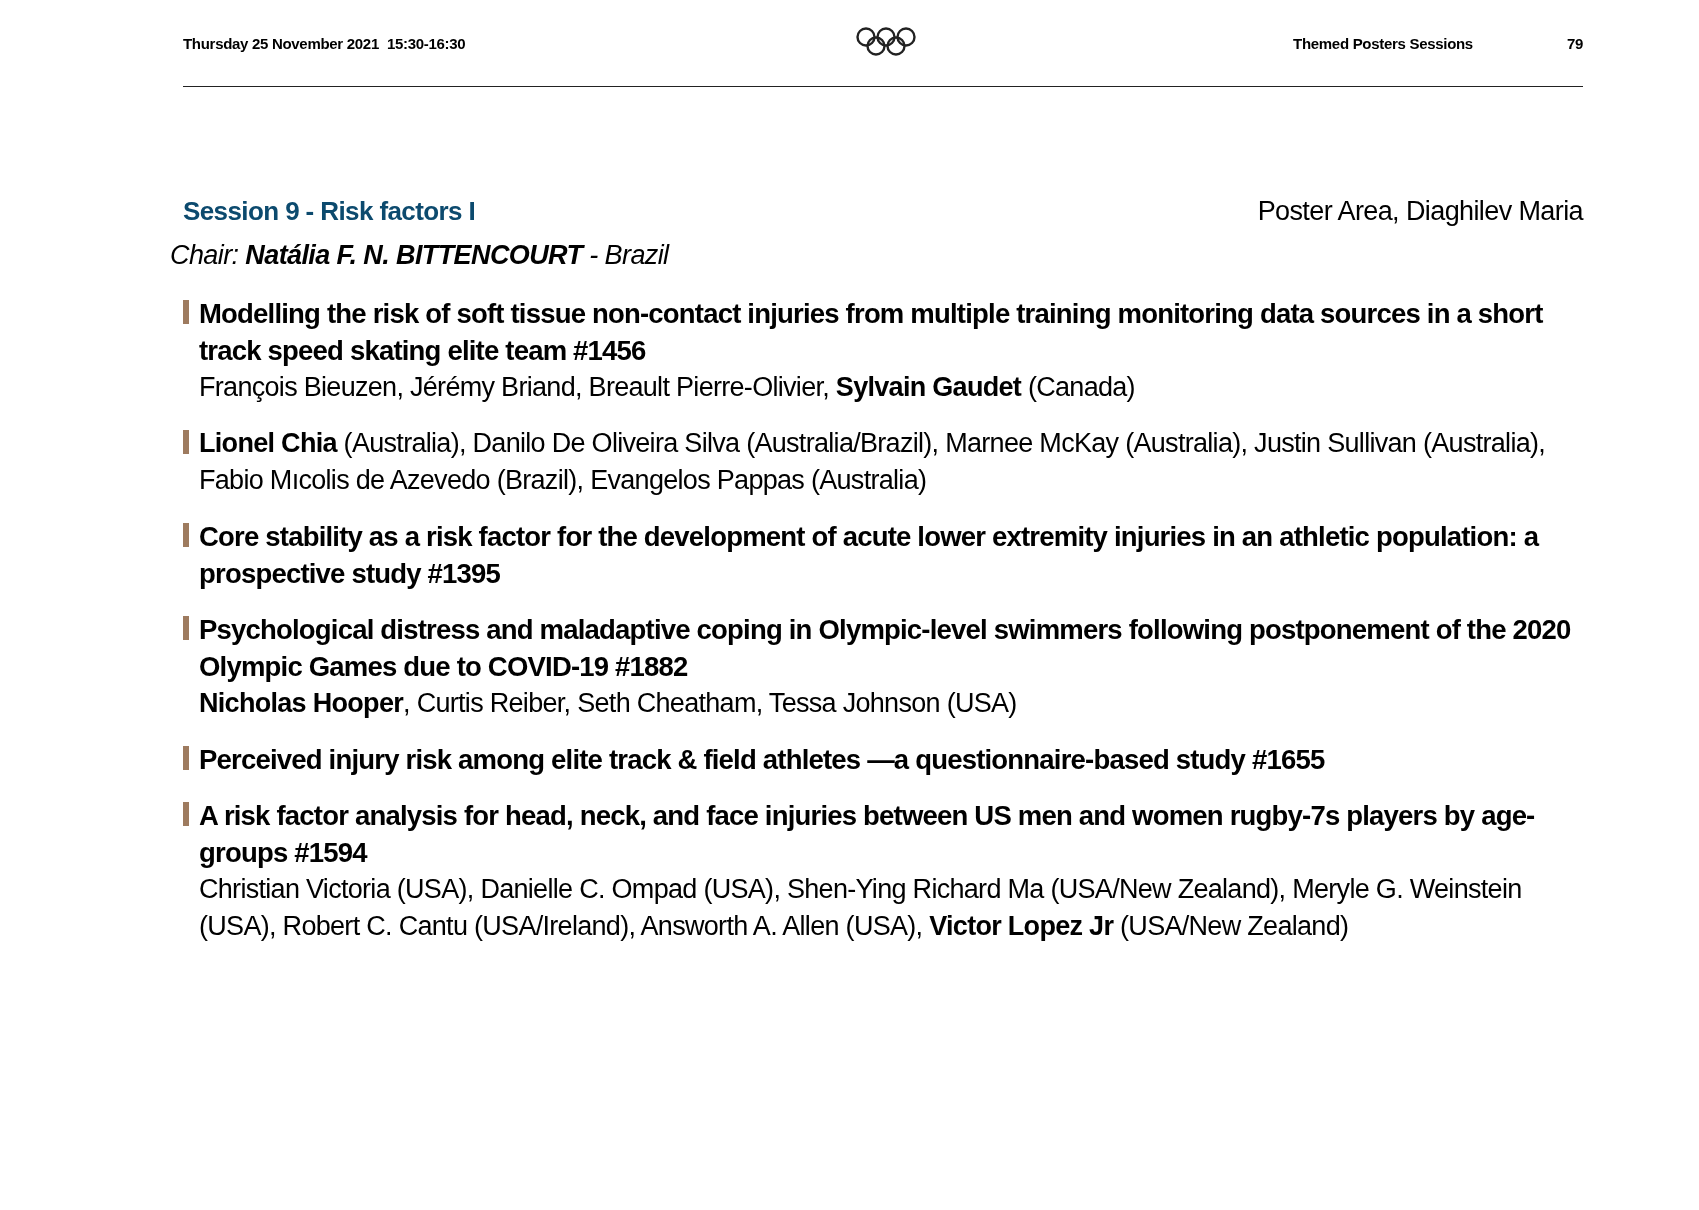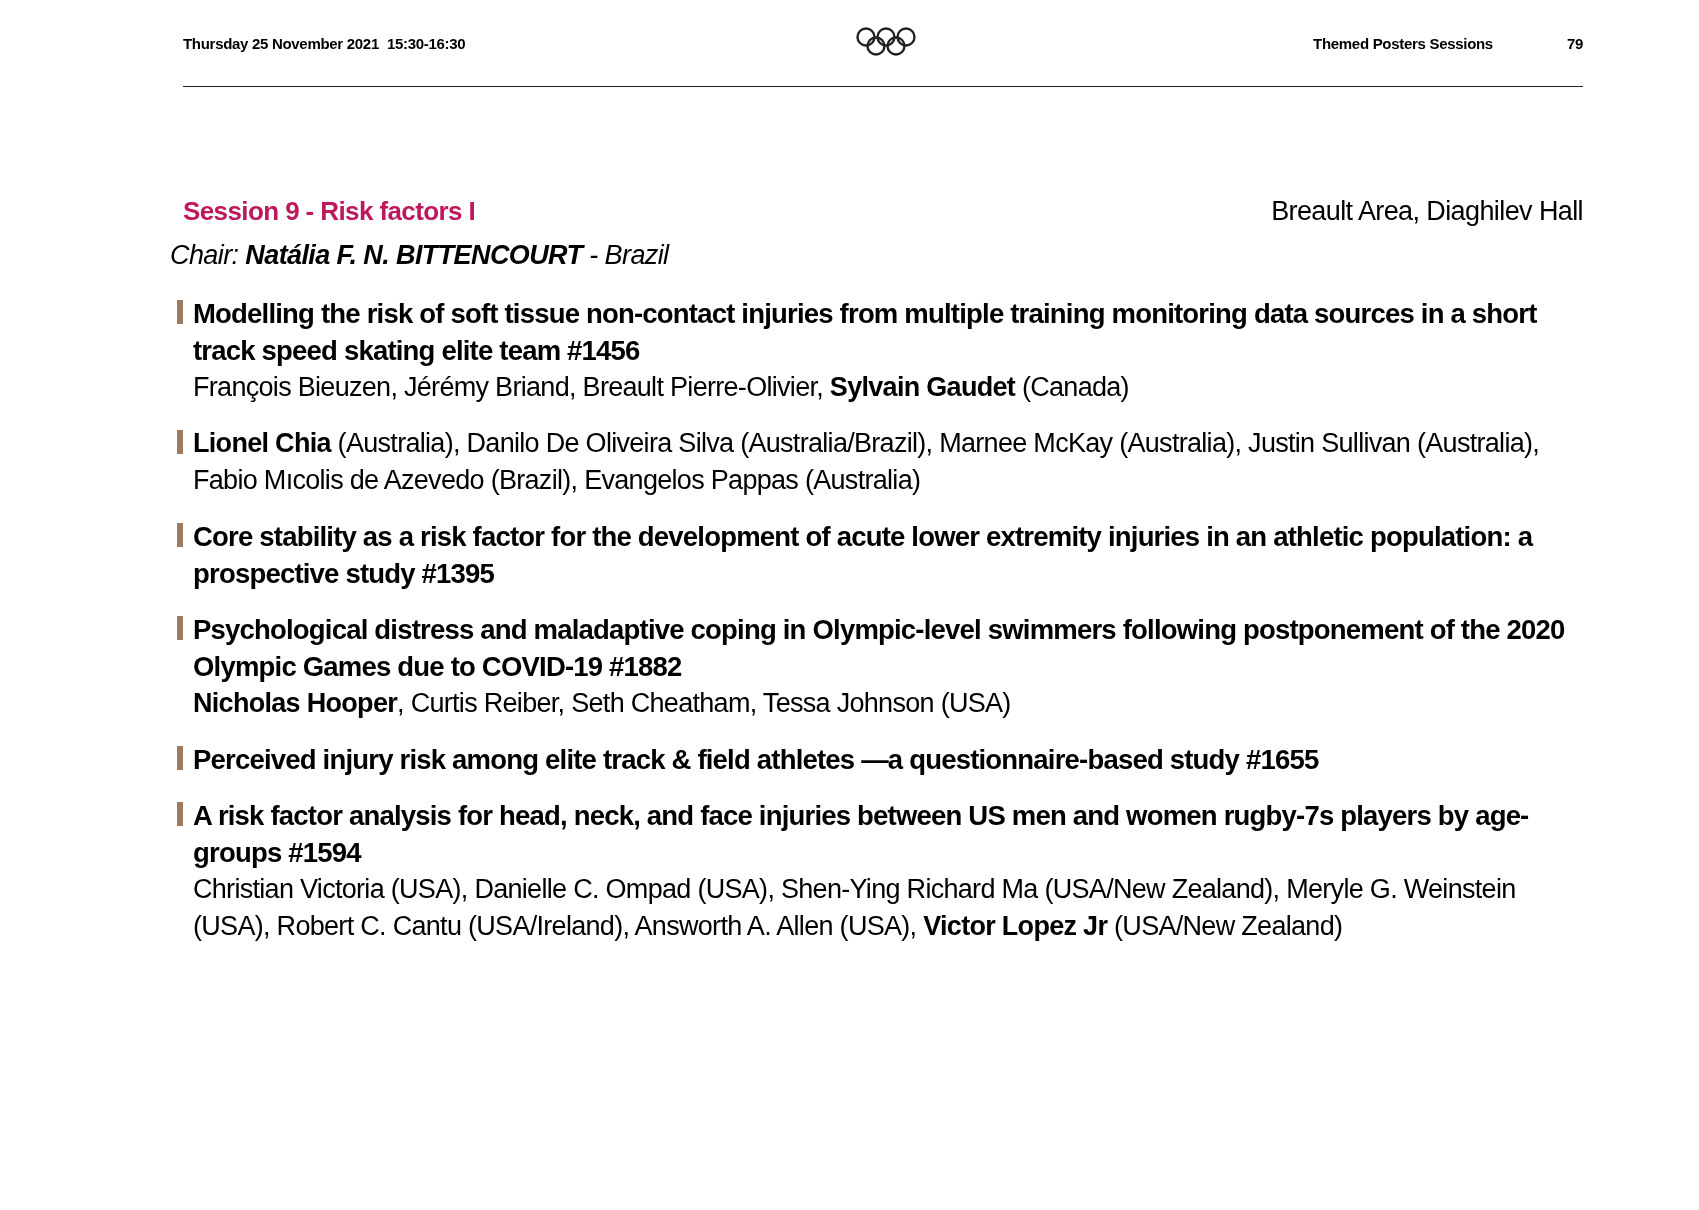--- a/index.html
+++ b/index.html
@@ -7,30 +7,30 @@
       width: 1699px; height: 1210px; position: relative; overflow: hidden;
       font-family: "Liberation Sans", sans-serif; color: #000;
     }
     .header {
       position: absolute; left: 183px; top: 0; width: 1400px; height: 86px;
       border-bottom: 1.5px solid #222;
     }
     .hdr-left { position: absolute; left: 0; top: 35px; font-size: 15px; font-weight: bold; letter-spacing: -0.3px; }
     .hdr-left .time { margin-left: 8px; }
     .hdr-right { position: absolute; right: 0; top: 35px; font-size: 15px; font-weight: bold; letter-spacing: -0.3px; }
-    .hdr-right .page-num { display: inline-block; margin-left: 74px; }
+    .hdr-right .page-num { display: inline-block; margin-left: 94px; }
     .rings { position: absolute; left: 672px; top: 26px; width: 62px; height: 32px; }
 
     .session-row { position: absolute; left: 183px; top: 196px; width: 1400px; height: 34px; }
-    .session-title { position: absolute; left: 0; top: 0; font-size: 26px; font-weight: bold; color: #be185d; letter-spacing: -0.6px; }
+    .session-title { position: absolute; left: 0; top: 0; font-size: 26px; font-weight: bold; color: #0c4a6e; letter-spacing: -0.6px; }
     .venue { position: absolute; right: 0; top: 0; font-size: 27px; letter-spacing: -0.6px; }
     .chair { position: absolute; left: 170px; top: 240px; font-size: 27px; letter-spacing: -0.6px; font-style: italic; }
     .chair b { font-weight: bold; }
 
-    .entries { position: absolute; left: 177px; top: 295px; width: 1420px; }
+    .entries { position: absolute; left: 183px; top: 295px; width: 1420px; }
     .entry { position: relative; padding-left: 16px; margin-bottom: 19px; }
     .bar { position: absolute; left: 0; top: 5px; width: 6px; height: 24px; background: #9e7b5f; }
     .title { font-size: 27.5px; font-weight: bold; line-height: 37px; letter-spacing: -0.8px; }
     .authors { font-size: 27px; line-height: 37px; letter-spacing: -0.7px; }
     .authors .b { font-weight: bold; }
   </style>
 </head>
 <body>
 
 <div class="header">
@@ -46,21 +46,21 @@
       <circle cx="41" cy="20" r="8.5"></circle>
     </g>
   </svg>
   <div class="hdr-right">
     <span>Themed Posters Sessions</span><span class="page-num">79</span>
   </div>
 </div>
 
 <div class="session-row">
   <div class="session-title">Session 9 - Risk factors I</div>
-  <div class="venue">Breault Area, Diaghilev Hall</div>
+  <div class="venue">Poster Area, Diaghilev Maria</div>
 </div>
 
 <div class="chair">
   <span>Chair:</span>
   <b>Natália F. N. BITTENCOURT</b>
   <span>- Brazil</span>
 </div>
 
 <div class="entries" id="entries">
     <div class="entry">

